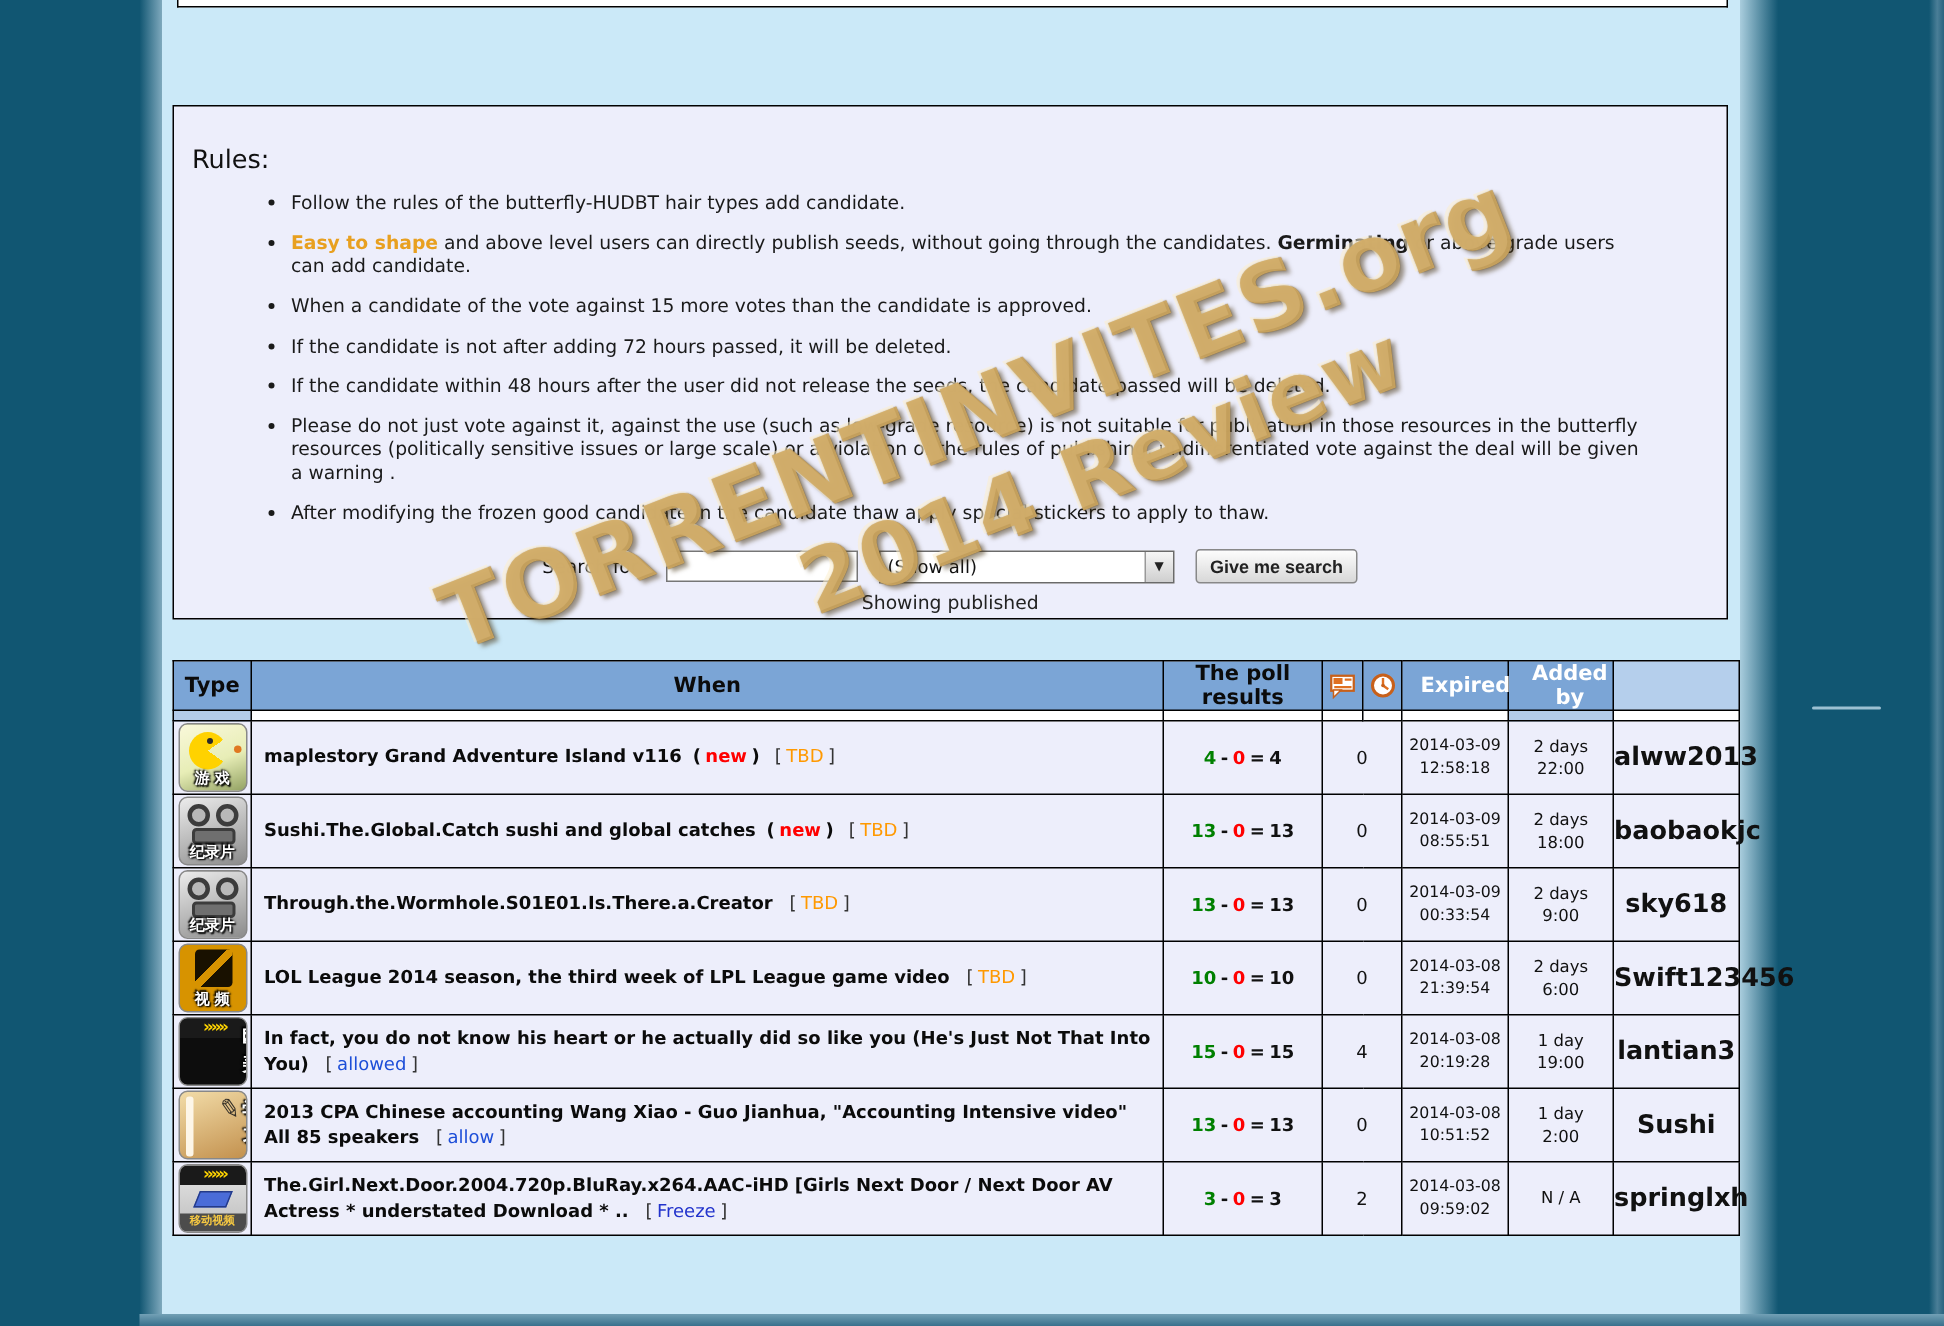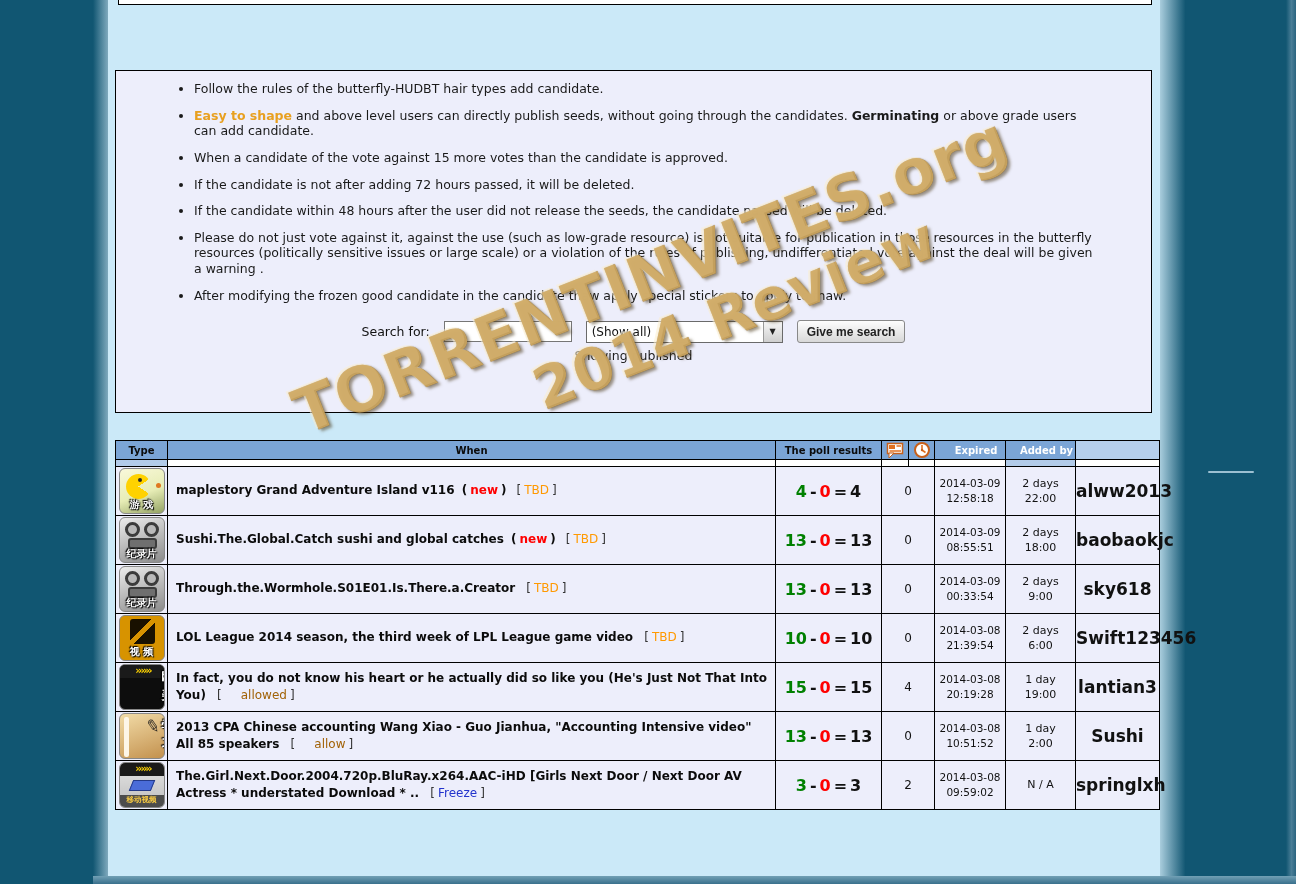--- a/index.html
+++ b/index.html
@@ -47,44 +47,44 @@
       background:linear-gradient(#f6f6f6,#cfcfcf); display:flex; align-items:center; justify-content:center;
       font-size:8px; color:#222; }
   .search-btn { height:23px; padding:2px 9px; font-size:12px; font-weight:bold; color:#222;
       border:1px solid #888; border-radius:3px; background:linear-gradient(#fdfdfd,#d8d8d8); }
   .search-status { margin-top:5px; text-align:center; font-size:12.5px; color:#222; }
 
   
   .cand-table { position:absolute; left:7px; top:440px; width:1041px;
                 border-collapse:collapse; table-layout:fixed; background:#edeefb; }
   .cand-table td, .cand-table th { border:1px solid #000; vertical-align:middle; }
-  .cand-table th { background:#7ba5d6; height:14px; font-size:10px; }
+  .cand-table th { background:#7ba5d6; height:14px; font-size:14px; }
   th.h-dark { color:#0b0b0b; font-weight:bold; }
   th.h-light { color:#fff; font-weight:bold;padding-left:12px; }
   th.h-empty { background:#b5cfec; }
   .spacer-row td { height:7px; background:#fff; padding:0; }
   .spacer-row td.sp-blue { background:#b2cbe9; }
 
   .c-type  { width:52px;  text-align:center; padding:1px; }
   .c-title { width:608px; padding:4px 6px 4px 8px; font-size:12px; font-weight:bold; color:#0b0b0b; line-height:1.45; }
-  .c-poll  { width:106px; text-align:center; font-size:16px; font-weight:bold; }
+  .c-poll  { width:106px; text-align:center; font-size:12px; font-weight:bold; }
   .c-com   { text-align:center; font-size:12px; color:#111; }
   .c-exp   { width:71px; text-align:center; font-size:10.5px; color:#111; line-height:1.4; }
   .c-added { width:70px; text-align:center; font-size:11px; color:#111; line-height:1.4; }
   .c-user  { width:84px; text-align:center; font-size:17px; font-weight:bold; color:#111; }
   .drow td { height:46px; }
 
   .v-yes { color:#008000; } .v-no { color:#ff0000; } .v-tot,.sep { color:#111; }
   .sep { margin:0 3px; }
   .paren { font-weight:bold; margin:0 3px; }
   .newflag { color:#ff0000; font-weight:bold; }
   .bracket { color:#333; font-weight:normal; margin:0 3px; }
   .bracket.bo { margin-left:7px; }
   .status { font-weight:normal; }
-  .st-tbd { color:#ff9900; } .st-ok { color:#a16207;margin-left:16px; } .st-frz { color:#2233cc; }
+  .st-tbd { color:#ff9900; } .st-ok { color:#1d4ed8; } .st-frz { color:#2233cc; }
 
   
   .ticon { position:relative; width:46px; height:46px; margin:0 auto; border-radius:6px;
            overflow:hidden; border:1px solid #888; cursor:pointer; }
   .tlab { position:absolute; bottom:1px; left:0; right:0; text-align:center; color:#fff;
           font-size:10px; font-weight:bold;
           text-shadow:1px 1px 1px #000,-1px -1px 1px #000,0 0 2px #000; }
   .ti-game { background:linear-gradient(160deg,#f9f8da 0%,#e7edb6 55%,#93a263 100%); }
   .pacman { position:absolute; left:6px; top:5px; width:25px; height:25px; border-radius:50%;
             background:conic-gradient(from 125deg,#ffd200 0 290deg,transparent 290deg); }
@@ -140,20 +140,21 @@
 <div class="edge-right"></div>
 <div class="edge-far"></div>
 <div class="edge-bottom"></div>
 <div class="side-dash"></div>
 
 <div class="content">
   <div class="top-sliver"></div>
 
 
   <div class="panel">
+    <div class="rules-label">Rules:</div>
     <ul class="rules-list">
       <li>Follow the rules of the butterfly-HUDBT hair types add candidate.</li>
       <li><span class="hl-orange">Easy to shape</span><span> and above level users can directly publish seeds, without going through the candidates. </span><span class="hl-bold">Germinating</span><span> or above grade users can add candidate.</span></li>
       <li>When a candidate of the vote against 15 more votes than the candidate is approved.</li>
       <li>If the candidate is not after adding 72 hours passed, it will be deleted.</li>
       <li>If the candidate within 48 hours after the user did not release the seeds, the candidate passed will be deleted.</li>
       <li>Please do not just vote against it, against the use (such as low-grade resource) is not suitable for publication in those resources in the butterfly resources (politically sensitive issues or large scale) or a violation of the rules of publishing, undifferentiated vote against the deal will be given a warning .</li>
       <li>After modifying the frozen good candidate in the candidate thaw apply special stickers to apply to thaw.</li>
     </ul>
 

